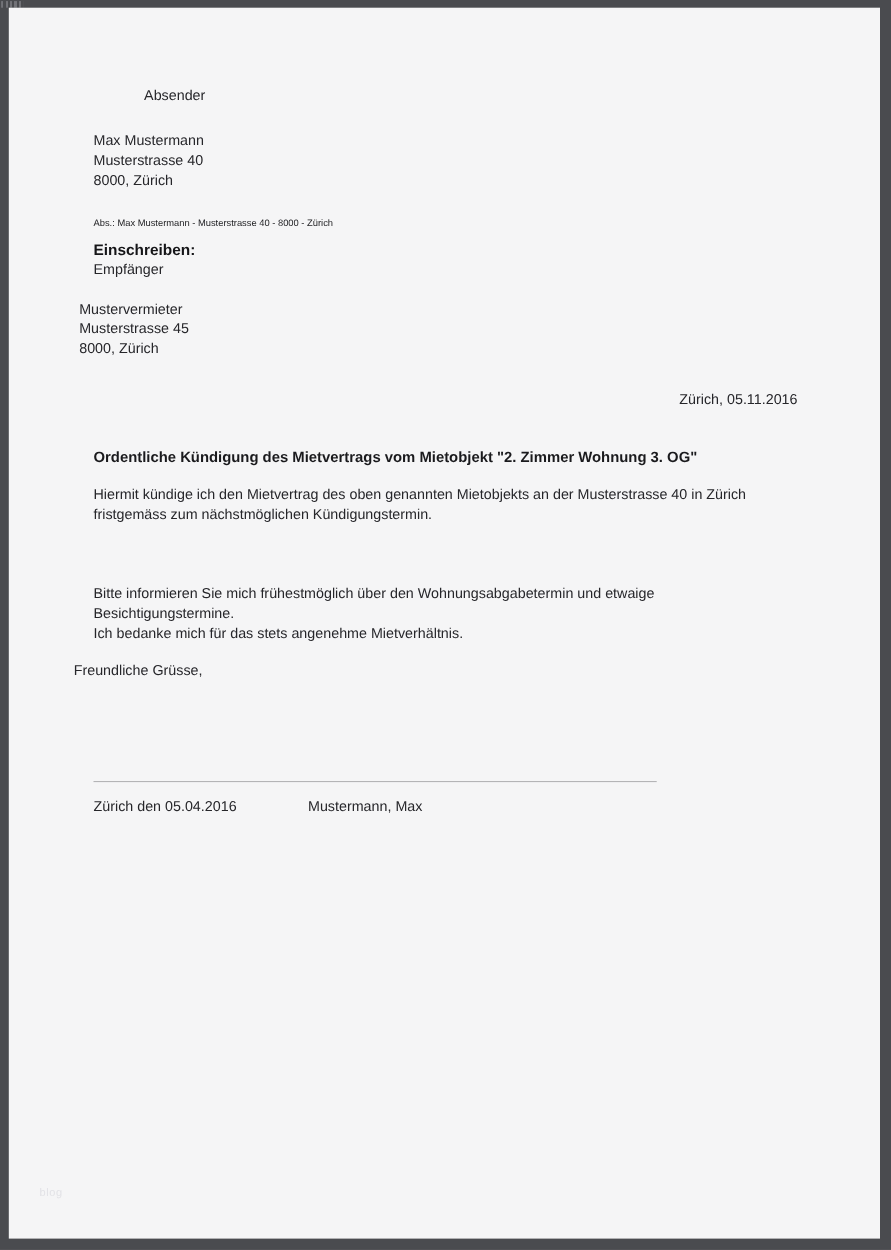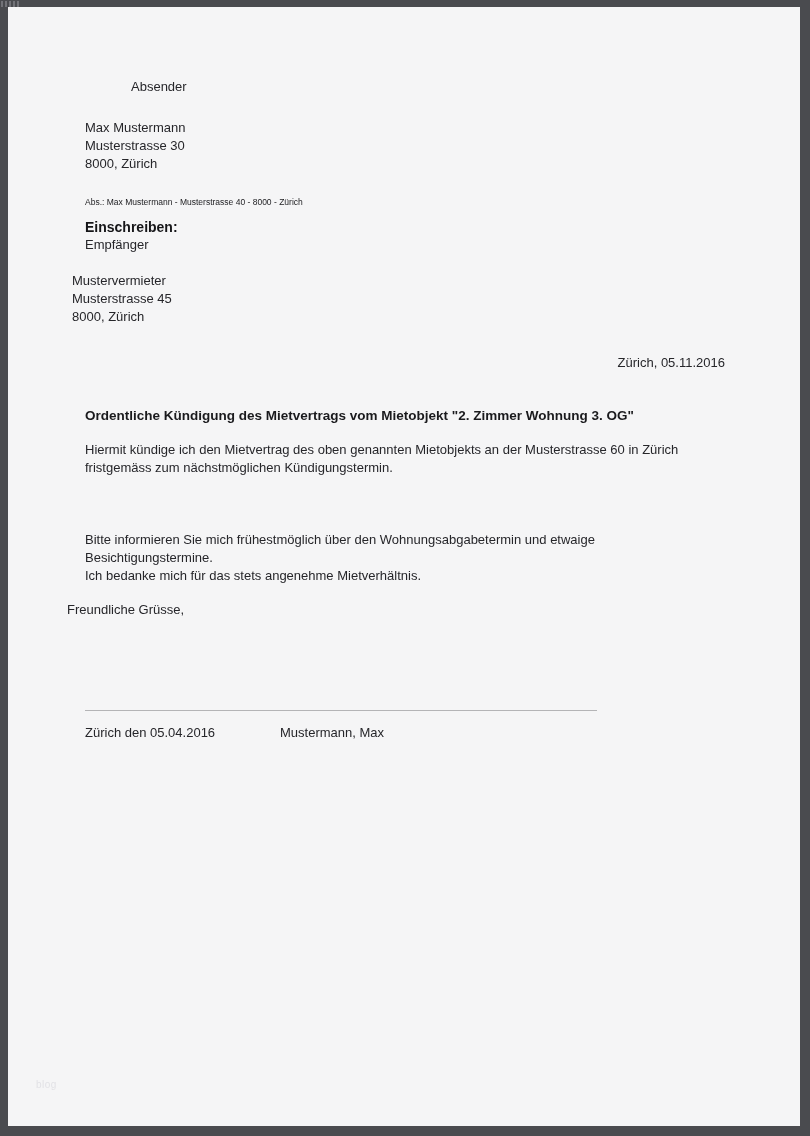--- a/index.html
+++ b/index.html
@@ -66,41 +66,41 @@
 
 <div class="screen">
   <div class="corner-artifact"></div>
 
   <div class="paper">
 
     <div class="abs txt" style="left:77px; top:71px;margin-left:46px;">Absender</div>
 
     <div class="abs" style="left:77px; top:112px;">
       <div class="txt">Max Mustermann</div>
-      <div class="txt">Musterstrasse 30</div>
+      <div class="txt">Musterstrasse 40</div>
       <div class="txt">8000, Zürich</div>
     </div>
 
     <div class="abs small-line" style="left:77px; top:190px;">Abs.: Max Mustermann - Musterstrasse 40 - 8000 - Zürich</div>
 
     <div class="abs heading" style="left:77px; top:211px;text-align:right;">Einschreiben:</div>
     <div class="abs txt" style="left:77px; top:229px;">Empfänger</div>
 
     <div class="abs" style="left:64px; top:265px;">
       <div class="txt">Mustervermieter</div>
       <div class="txt">Musterstrasse 45</div>
       <div class="txt">8000, Zürich</div>
     </div>
 
     <div class="abs txt" style="top:347px; right:75px;">Zürich, 05.11.2016</div>
 
     <div class="abs subject" style="left:77px; top:400px;">Ordentliche Kündigung des Mietvertrags vom Mietobjekt "2. Zimmer Wohnung 3. OG"</div>
 
     <div class="abs" style="left:77px; top:434px;">
-      <div class="txt">Hiermit kündige ich den Mietvertrag des oben genannten Mietobjekts an der Musterstrasse 60 in Zürich</div>
+      <div class="txt">Hiermit kündige ich den Mietvertrag des oben genannten Mietobjekts an der Musterstrasse 40 in Zürich</div>
       <div class="txt">fristgemäss zum nächstmöglichen Kündigungstermin.</div>
     </div>
 
     <div class="abs" style="left:77px; top:524px;">
       <div class="txt">Bitte informieren Sie mich frühestmöglich über den Wohnungsabgabetermin und etwaige</div>
       <div class="txt">Besichtigungstermine.</div>
       <div class="txt">Ich bedanke mich für das stets angenehme Mietverhältnis.</div>
     </div>
 
     <div class="abs txt" style="left:59px; top:594px;">Freundliche Grüsse,</div>

